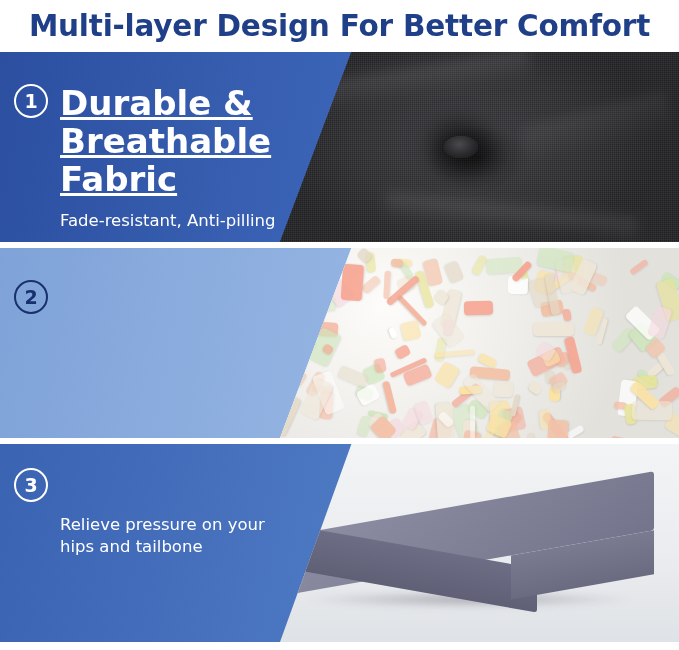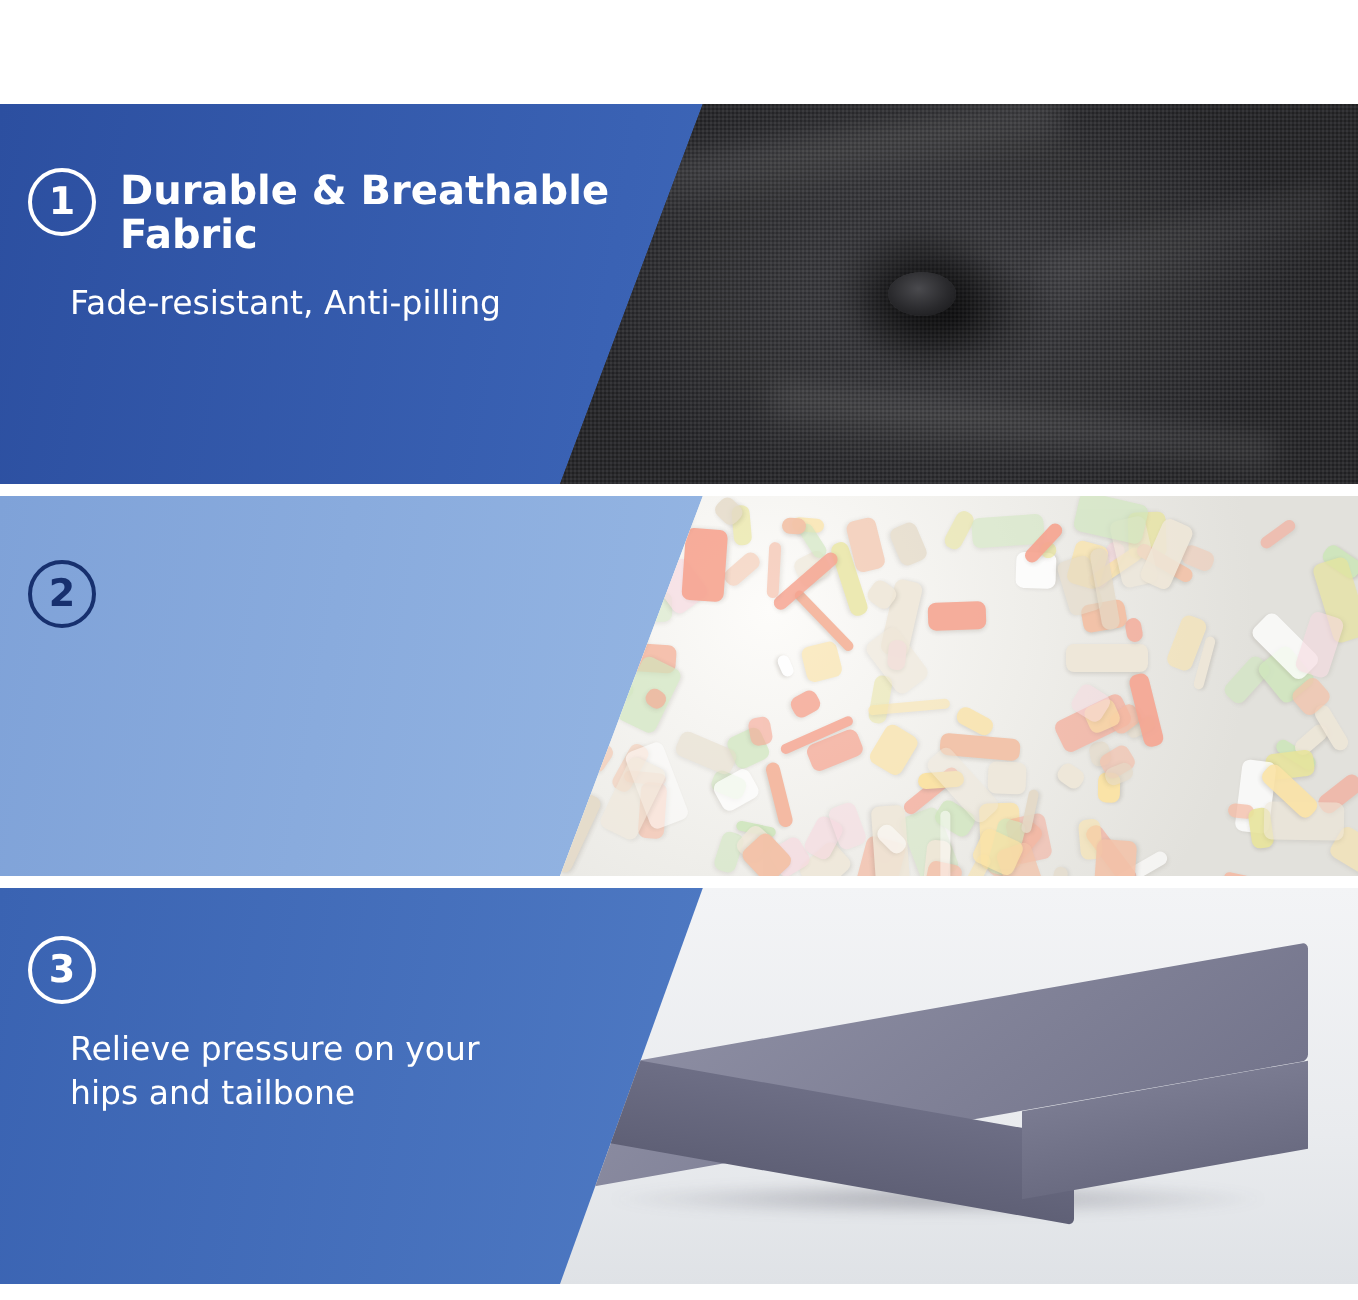--- a/index.html
+++ b/index.html
@@ -199,30 +199,31 @@
     font-weight: bold;
     font-family: "DejaVu Sans", sans-serif;
     box-sizing: border-box;
   }
   .badge-dark {
     border-color: #17306e;
     color: #17306e;
   }
   .heading {
     color: #ffffff;
-    font-size: 20px;
+    font-size: 34px;
     font-weight: bold;
     line-height: 1.12;
     font-family: "DejaVu Sans", sans-serif;
     max-width: 260px;
+    text-decoration: underline;
   }
   .heading-dark { color: #17306e; }
   .sub {
     margin-top: 12px;
-    margin-left: 21px;
+    margin-left: 46px;
     color: #ffffff;
     font-size: 16.5px;
     line-height: 1.32;
     font-family: "DejaVu Sans", sans-serif;
     max-width: 240px;
   }
   .sub-dark { color: #17306e; }
 
   .p1 .content { padding-top: 32px; }
   .p2 .content { padding-top: 32px; }
@@ -238,20 +239,23 @@
   }
   .d1 { top: 242px; }
   .d2 { top: 438px; }
   .d3 { top: 642px; height: 8px; }
 </style>
 </head>
 <body>
 
 <div class="page">
 
+  <div class="header">
+    <div class="header-title">Multi-layer Design For Better Comfort</div>
+  </div>
 
   <div class="panel panel-1 p1">
     <div class="panel-bg p1-bg"></div>
     <div class="photo">
       <div class="photo-inner">
         <div class="fabric"></div>
         <div class="fabric-weave"></div>
         <div class="fabric-fold-a"></div>
         <div class="fabric-fold-b"></div>
         <div class="fabric-fold-c"></div>

